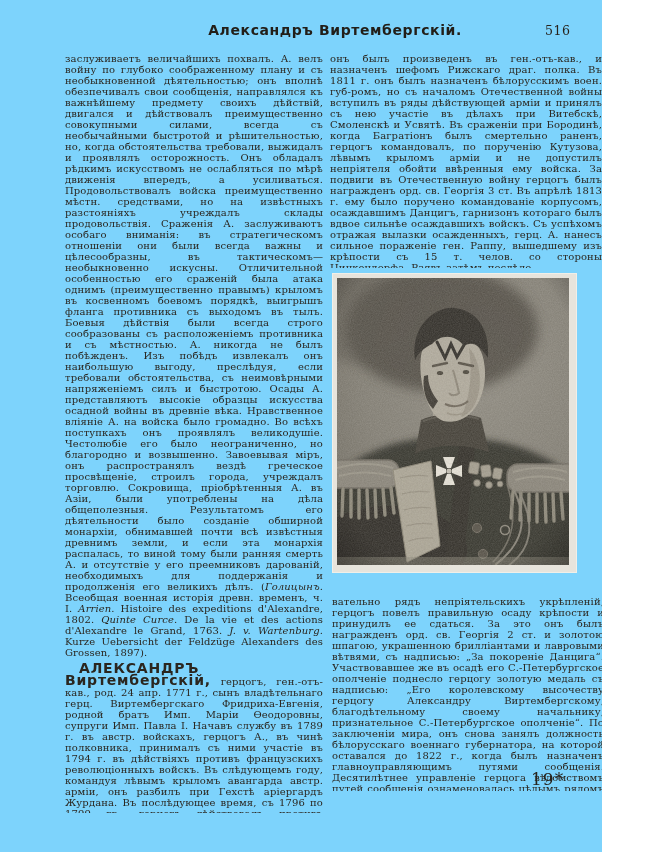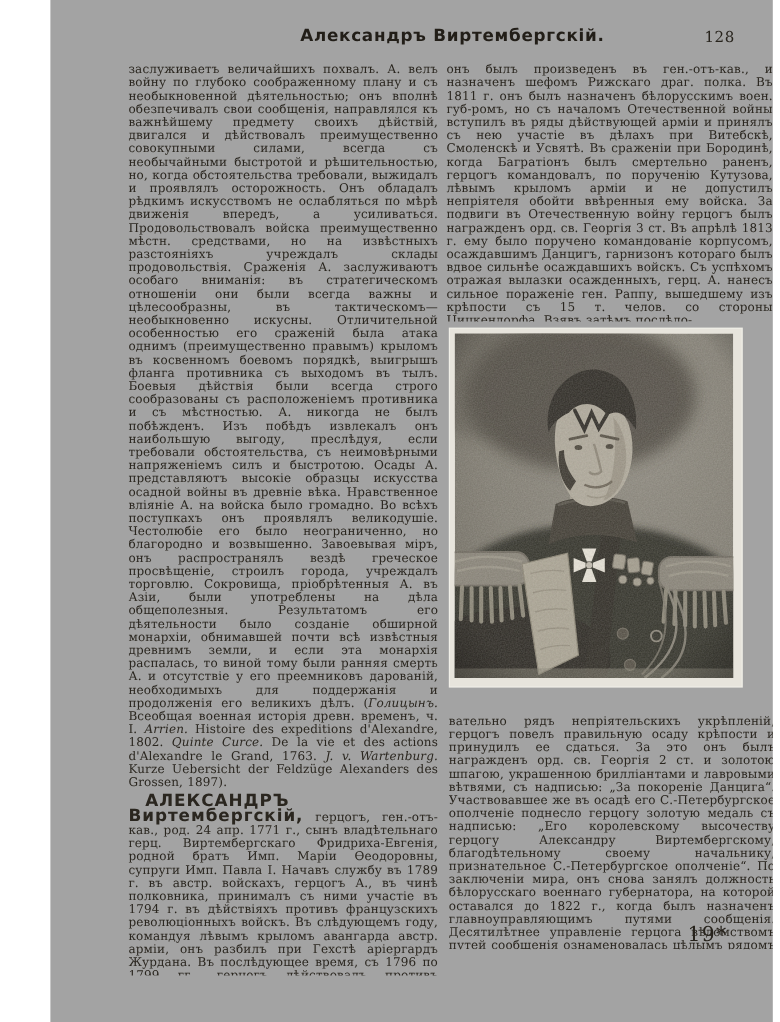--- a/index.html
+++ b/index.html
@@ -1,22 +1,21 @@
 <!DOCTYPE html>
 <html lang="ru"><head>
 <meta charset="utf-8">
 <style>
   * { margin:0; padding:0; box-sizing:border-box; }
   html,body { width:650px; height:852px; }
   body { background:#ffffff; }
   .page {
     position:relative; width:602px; height:852px; overflow:hidden;
-    background:#a3a3a3; color:#2a261f;
+    background:#7dd3fc; color:#2a261f;
     font-family:"DejaVu Serif","Liberation Serif",serif;
-    margin-left:42px;
   }
   .head-title {
     position:absolute; top:22px; left:65px; width:540px;
     text-align:center; font-family:"DejaVu Sans","Liberation Sans",sans-serif;
     font-weight:700; font-size:14px; letter-spacing:.6px; color:#221e18;
   }
   .page-num {
     position:absolute; top:23px; left:545px; width:42px;
     font-size:12.5px; letter-spacing:.5px; color:#27231c;
   }
@@ -44,21 +43,21 @@
     position:absolute; left:531px; top:769px;
     font-size:17px; letter-spacing:1px; color:#27231c;
   }
 </style>
 </head>
 <body>
 
 <div class="page">
 
   <div class="head-title">Александръ Виртембергскій.</div>
-  <div class="page-num">128</div>
+  <div class="page-num">516</div>
 
   <div class="col col-left">
     <p class="para"><span class="seg-normal">заслуживаетъ величайшихъ похвалъ. А. велъ войну по глубоко соображенному плану и съ необыкновенной дѣятельностью; онъ вполнѣ обезпечивалъ свои сообщенія, направлялся къ важнѣйшему предмету своихъ дѣйствій, двигался и дѣйствовалъ преимущественно совокупными силами, всегда съ необычайными быстротой и рѣшительностью, но, когда обстоятельства требовали, выжидалъ и проявлялъ осторожность. Онъ обладалъ рѣдкимъ искусствомъ не ослабляться по мѣрѣ движенія впередъ, а усиливаться. Продовольствовалъ войска преимущественно мѣстн. средствами, но на извѣстныхъ разстояніяхъ учреждалъ склады продовольствія. Сраженія А. заслуживаютъ особаго вниманія: въ стратегическомъ отношеніи они были всегда важны и цѣлесообразны, въ тактическомъ—необыкновенно искусны. Отличительной особенностью его сраженій была атака однимъ (преимущественно правымъ) крыломъ въ косвенномъ боевомъ порядкѣ, выигрышъ фланга противника съ выходомъ въ тылъ. Боевыя дѣйствія были всегда строго сообразованы съ расположеніемъ противника и съ мѣстностью. А. никогда не былъ побѣжденъ. Изъ побѣдъ извлекалъ онъ наибольшую выгоду, преслѣдуя, если требовали обстоятельства, съ неимовѣрными напряженіемъ силъ и быстротою. Осады А. представляютъ высокіе образцы искусства осадной войны въ древніе вѣка. Нравственное вліяніе А. на войска было громадно. Во всѣхъ поступкахъ онъ проявлялъ великодушіе. Честолюбіе его было неограниченно, но благородно и возвышенно. Завоевывая міръ, онъ распространялъ вездѣ греческое просвѣщеніе, строилъ города, учреждалъ торговлю. Сокровища, пріобрѣтенныя А. въ Азіи, были употреблены на дѣла общеполезныя. Результатомъ его дѣятельности было созданіе обширной монархіи, обнимавшей почти всѣ извѣстныя древнимъ земли, и если эта монархія распалась, то виной тому были ранняя смерть А. и отсутствіе у его преемниковъ дарованій, необходимыхъ для поддержанія и продолженія его великихъ дѣлъ. (</span><span class="seg-italic">Голицынъ.</span><span class="seg-normal"> Всеобщая военная исторія древн. временъ, ч. I. </span><span class="seg-italic">Arrien.</span><span class="seg-normal"> Histoire des expeditions d'Alexandre, 1802. </span><span class="seg-italic">Quinte Curce.</span><span class="seg-normal"> De la vie et des actions d'Alexandre le Grand, 1763. </span><span class="seg-italic">J. v. Wartenburg.</span><span class="seg-normal"> Kurze Uebersicht der Feldzüge Alexanders des Grossen, 1897).</span></p>
     <p class="para entry"><span class="seg-bold-lead">АЛЕКСАНДРЪ Виртембергскій,</span><span class="seg-normal"> герцогъ, ген.-отъ-кав., род. 24 апр. 1771 г., сынъ владѣтельнаго герц. Виртембергскаго Фридриха-Евгенія, родной братъ Имп. Маріи Ѳеодоровны, супруги Имп. Павла I. Начавъ службу въ 1789 г. въ австр. войскахъ, герцогъ А., въ чинѣ полковника, принималъ съ ними участіе въ 1794 г. въ дѣйствіяхъ противъ французскихъ революціонныхъ войскъ. Въ слѣдующемъ году, командуя лѣвымъ крыломъ авангарда австр. арміи, онъ разбилъ при Гехстѣ аріергардъ Журдана. Въ послѣдующее время, съ 1796 по 1799 гг., герцогъ дѣйствовалъ противъ французскихъ войскъ при Оффенбахѣ и Раштадѣ и противъ Сульта въ Швейцаріи. При Штакахъ онъ разбилъ Вандама. По заключеніи мира герцогъ оставилъ австр. службу и, съ благословенія Суворова, увлеченный его личностью и подвигами, вступилъ въ 1800 г. въ чинѣ ген.-л-та въ ряды русской арміи. Въ томъ же году</span></p>
   </div>
 
   <div class="col col-right-top">
     <p class="para">онъ былъ произведенъ въ ген.-отъ-кав., и назначенъ шефомъ Рижскаго драг. полка. Въ 1811 г. онъ былъ назначенъ бѣлорусскимъ воен. губ-ромъ, но съ началомъ Отечественной войны вступилъ въ ряды дѣйствующей арміи и принялъ съ нею участіе въ дѣлахъ при Витебскѣ, Смоленскѣ и Усвятѣ. Въ сраженіи при Бородинѣ, когда Багратіонъ былъ смертельно раненъ, герцогъ командовалъ, по порученію Кутузова, лѣвымъ крыломъ арміи и не допустилъ непріятеля обойти ввѣренныя ему войска. За подвиги въ Отечественную войну герцогъ былъ награжденъ орд. св. Георгія 3 ст. Въ апрѣлѣ 1813 г. ему было поручено командованіе корпусомъ, осаждавшимъ Данцигъ, гарнизонъ котораго былъ вдвое сильнѣе осаждавшихъ войскъ. Съ успѣхомъ отражая вылазки осажденныхъ, герц. А. нанесъ сильное пораженіе ген. Раппу, вышедшему изъ крѣпости съ 15 т. челов. со стороны Цицкендорфа. Взявъ затѣмъ послѣдо-</p>
   </div>
 

